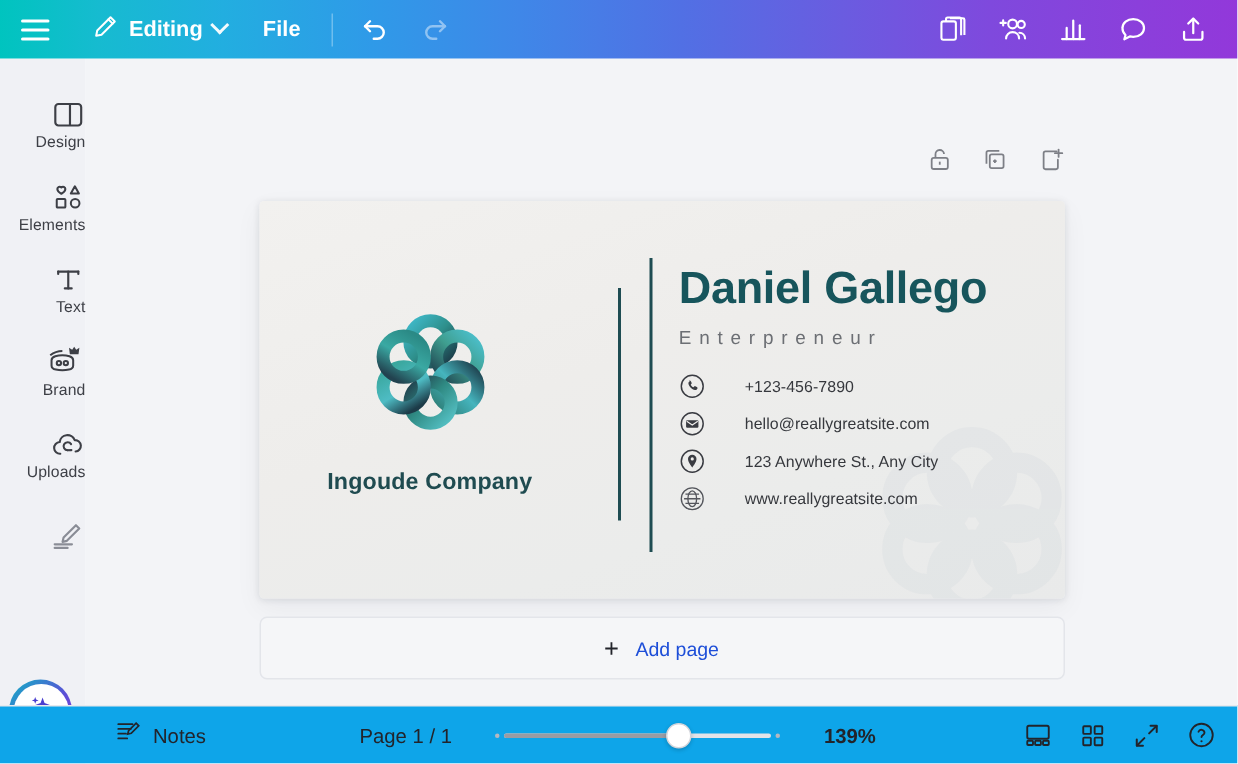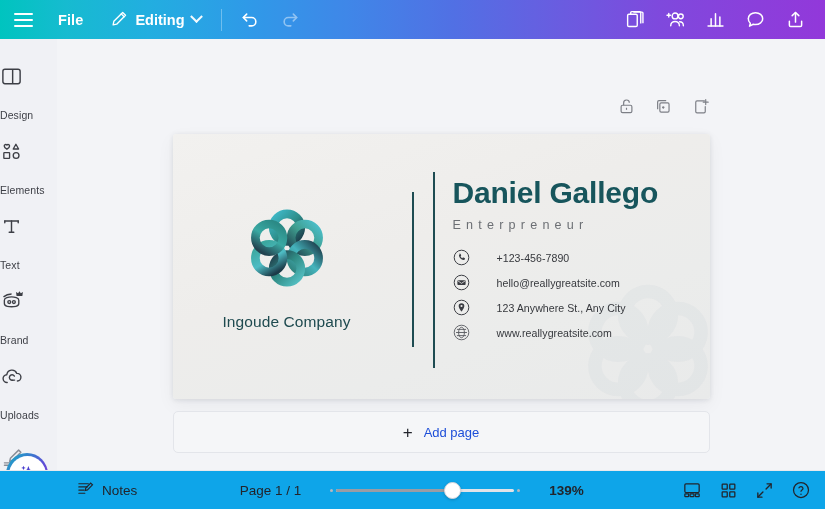--- a/index.html
+++ b/index.html
@@ -61,21 +61,21 @@
   .sidebar {
     position: absolute; top: 39px; left: 0;
     width: 57px; height: 470px;
     background: #f0f1f5;
     display: flex; flex-direction: column; align-items: center;
     padding-top: 16px;
     z-index: 30;
   }
   .side-item {
     width: 57px; display: flex; flex-direction: column;
-    align-items: flex-start; gap: 20px;
+    align-items: flex-end; gap: 0;
     padding: 8px 0 9px; cursor: pointer;
   }
   .side-item .sico { height: 26px; display:flex; align-items:center; justify-content:center; }
   .side-item .slabel {
     font-size: 10.5px; color: #3d3f46; letter-spacing: .1px;
   }
   .side-item.no-label { padding: 14px 0; }
 
   
   .magic-btn {
@@ -128,21 +128,21 @@
   }
 
   .card-inner { position: absolute; inset: 0; display: flex; }
   .card-left {
     width: 228px; display: flex; flex-direction: column;
     align-items: center; justify-content: center; gap: 14px;
     padding-bottom: 6px;
   }
   .logo-mark { width: 102px; height: 102px; }
   .company {
-    font-size: 15.5px; font-weight: normal; color: #1f4b50;
+    font-size: 15.5px; font-weight: bold; color: #1f4b50;
     letter-spacing: .1px;
   }
   .rules { width: 44px; position: relative; }
   .rule {
     position: absolute; width: 2px; background: #1e4c52;
   }
   .rule.short { left: 11px; top: 58px; height: 155px; }
   .rule.tall  { left: 32px; top: 38px; height: 196px; }
 
   .card-right { flex: 1; padding: 44px 0 0 8px; }
@@ -220,31 +220,31 @@
 
   <div class="topbar">
     <div class="tb-left">
       <div class="tb-btn hamburger">
         <div class="bars">
             <i></i>
             <i></i>
             <i></i>
           </div>
       </div>
-      <div class="tb-btn tb-file">File</div>
       <div class="tb-btn tb-editing">
         <span>
           <svg width="17" height="17" viewBox="0 0 24 24" fill="none" stroke="#fff" stroke-width="1.9" stroke-linecap="round" stroke-linejoin="round">
             <path d="M16.5 3.5l4 4L8 20l-5 1 1-5z"></path>
               <path d="M14.5 5.5l4 4"></path>
           </svg>
         </span>
         <span>Editing</span>
         <span class="chev"></span>
       </div>
+      <div class="tb-btn tb-file">File</div>
       <div class="tb-sep"></div>
       <div class="tb-btn tb-ico">
         <span>
           <svg width="20" height="20" viewBox="0 0 24 24" fill="none" stroke="#ffffff" stroke-width="1.9" stroke-linecap="round" stroke-linejoin="round">
             <path d="M4 9h10a5 5 0 0 1 0 10h-3"></path>
               <polyline points="8,5 4,9 8,13"></polyline>
           </svg>
         </span>
       </div>
       <div class="tb-btn tb-ico dim">

